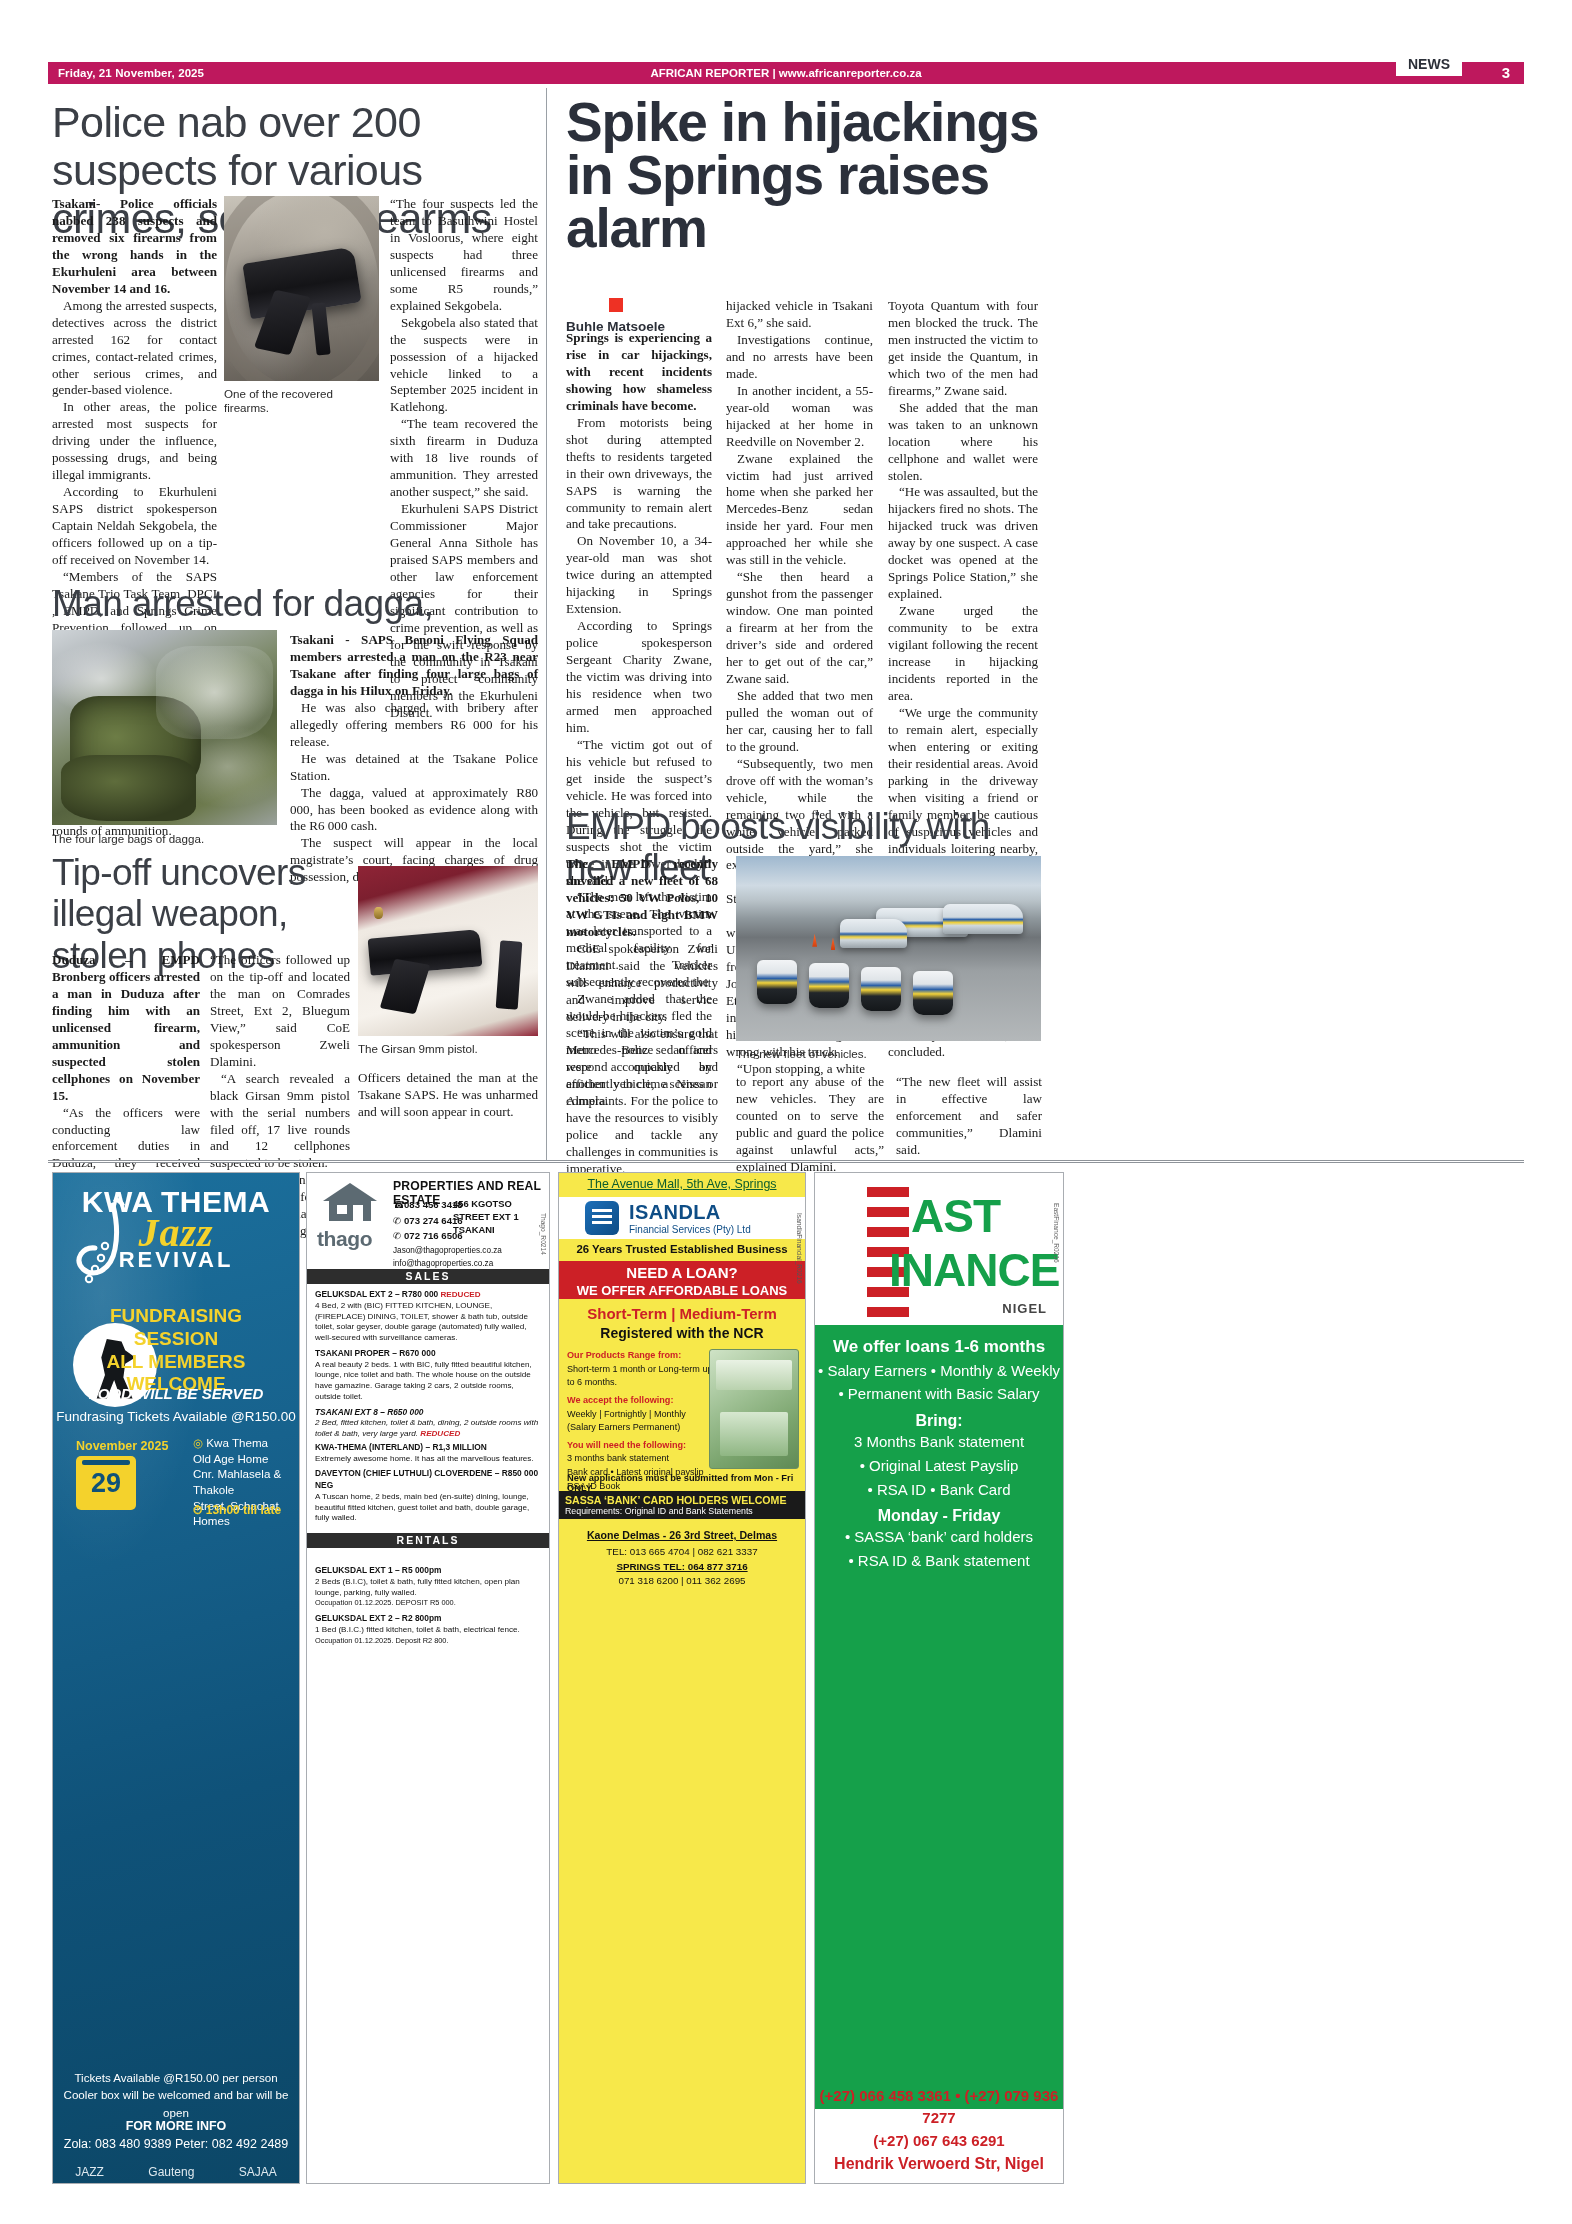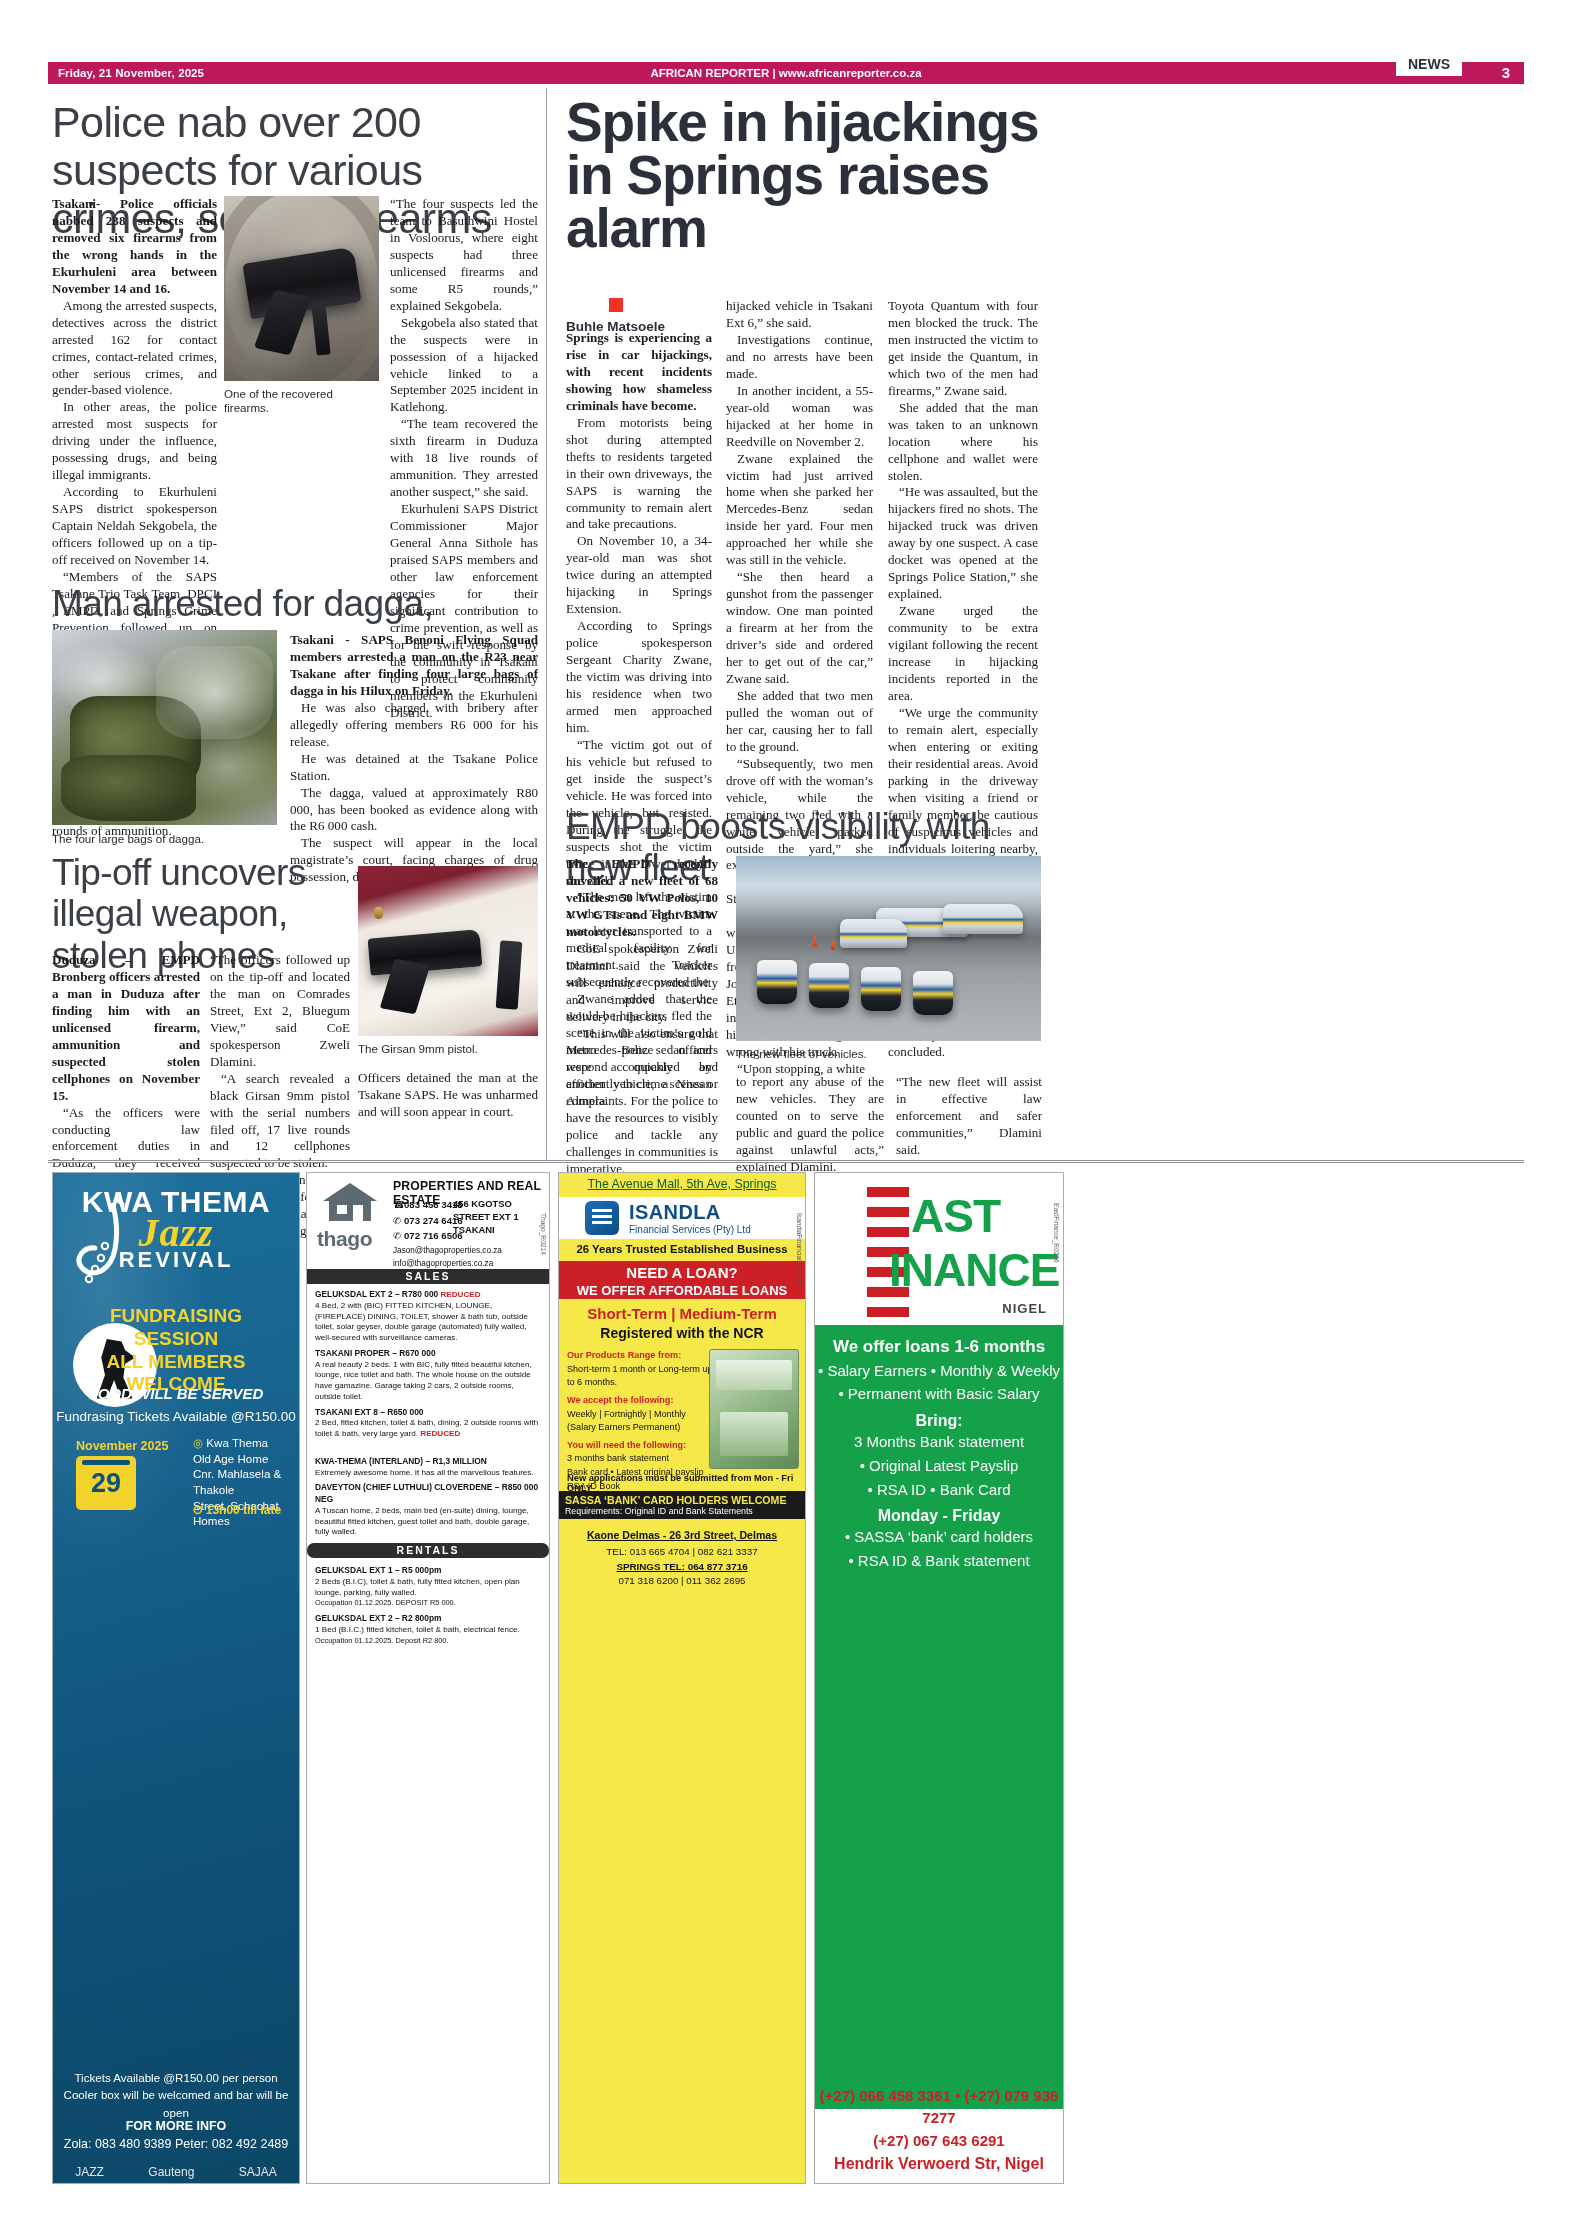--- a/index.html
+++ b/index.html
@@ -501,26 +501,26 @@
       <div style="font-size:8.2px;">Jason@thagoproperties.co.za</div>
       <div style="font-size:8.2px;">info@thagoproperties.co.za</div>
     </div>
     <div class="th-logo">thago</div>
 
     <div class="th-band" style="top:96px;">SALES</div>
 
     <div class="th-body" style="top:116px;">
       <p style="margin-bottom:4px;"><b>GELUKSDAL EXT 2 – R780 000</b> <span class="red">REDUCED</span><br><span>4 Bed, 2 with (BIC) FITTED KITCHEN, LOUNGE, (FIREPLACE) DINING, TOILET, shower &amp; bath tub, outside toilet, solar geyser, double garage (automated) fully walled, well-secured with surveillance cameras.</span></p>
       <p style="margin-bottom:4px;"><b>TSAKANI PROPER – R670 000</b><br><span>A real beauty 2 beds. 1 with BIC, fully fitted beautiful kitchen, lounge, nice toilet and bath. The whole house on the outside have gamazine. Garage taking 2 cars, 2 outside rooms, outside toilet.</span></p>
-      <p style="margin-bottom:16px;"><b>TSAKANI EXT 8 – R650 000</b><br><span>2 Bed, fitted kitchen, toilet &amp; bath, dining, 2 outside rooms with toilet &amp; bath, very large yard.</span> <span class="red">REDUCED</span></p>
+      <p style="margin-bottom:2px;font-style:italic;"><b>TSAKANI EXT 8 – R650 000</b><br><span>2 Bed, fitted kitchen, toilet &amp; bath, dining, 2 outside rooms with toilet &amp; bath, very large yard.</span> <span class="red">REDUCED</span></p>
       <p style="margin-bottom:4px;"><b>KWA-THEMA (INTERLAND) – R1,3 MILLION</b><br><span>Extremely awesome home. It has all the marvellous features.</span></p>
       <p style="margin-bottom:4px;"><b>DAVEYTON (CHIEF LUTHULI) CLOVERDENE – R850 000 NEG</b><br><span>A Tuscan home, 2 beds, main bed (en-suite) dining, lounge, beautiful fitted kitchen, guest toilet and bath, double garage, fully walled.</span></p>
     </div>
 
-    <div class="th-band" style="top:370px;border-radius:7px;">RENTALS</div>
+    <div class="th-band" style="top:360px;">RENTALS</div>
 
     <div class="th-body" style="top:392px;">
       <p style="margin-bottom:4px;"><b>GELUKSDAL EXT 1 – R5 000pm</b><br><span>2 Beds (B.I.C), toilet &amp; bath, fully fitted kitchen, open plan lounge, parking, fully walled.</span><br><span style="font-size:7.4px;">Occupation 01.12.2025. DEPOSIT R5 000.</span></p>
       <p style="margin-bottom:4px;"><b>GELUKSDAL EXT 2 – R2 800pm</b><br><span>1 Bed (B.I.C.) fitted kitchen, toilet &amp; bath, electrical fence.</span><br><span style="font-size:7.4px;">Occupation 01.12.2025. Deposit R2 800.</span></p>
     </div>
     <div class="th-side">Thago_R0214</div>
   </div>
 
   <div class="ad ad-isandla ad-border" style="left:558px; top:1172px; width:248px; height:1012px;">
     <div class="is-mall">The Avenue Mall, 5th Ave, Springs</div>

